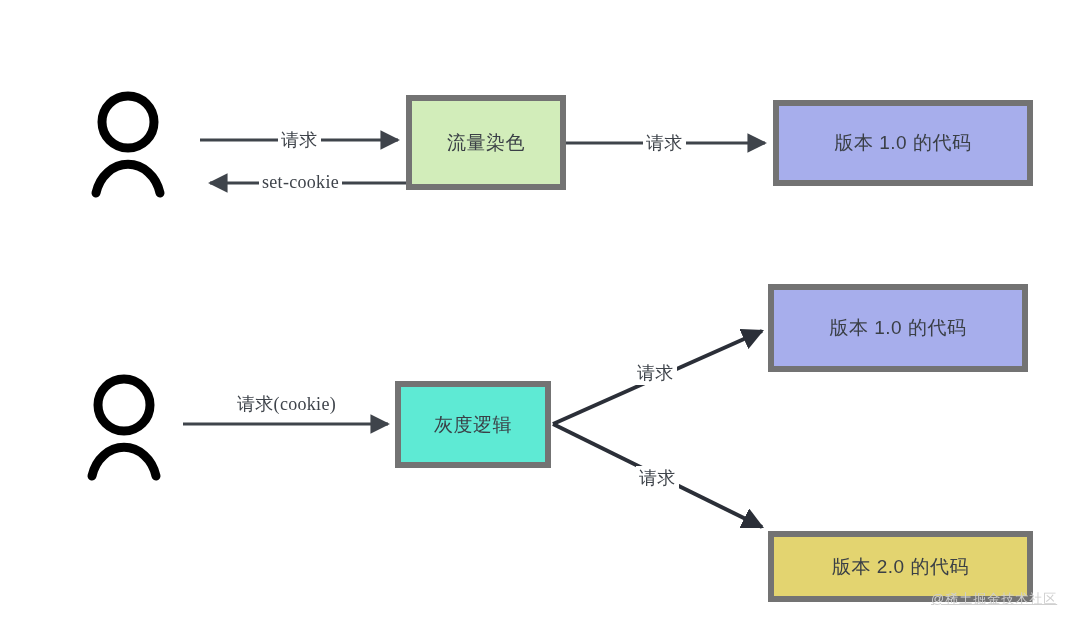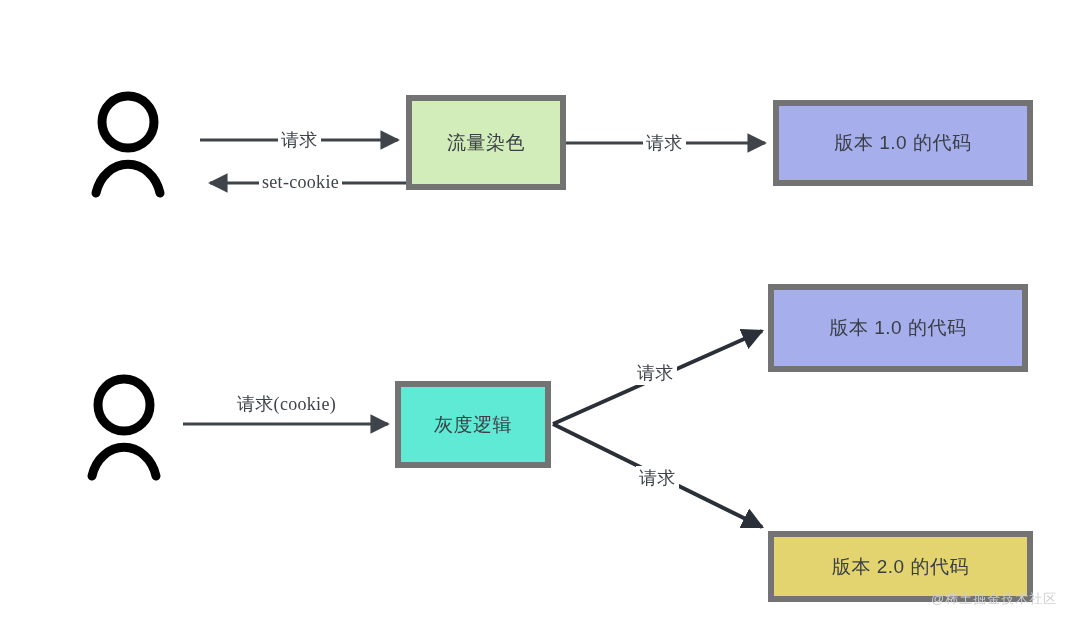--- a/index.html
+++ b/index.html
@@ -120,15 +120,15 @@
   <div class="edge-label" style="left:259px; top:172px;">set-cookie</div>
 
   <div class="edge-label" style="left:643px; top:131px;">请求</div>
 
   <div class="edge-label" style="left:234px; top:392px;">请求(cookie)</div>
 
   <div class="edge-label" style="left:634px; top:361px;">请求</div>
 
   <div class="edge-label" style="left:636px; top:466px;">请求</div>
 
-  <div class="watermark" style="left:931px; top:590px;">@稀土掘金技术社区</div>
+  <div class="watermark" style="left:931px; top:590px;text-decoration:underline;">@稀土掘金技术社区</div>
 
 </div>
 
 </body></html>

